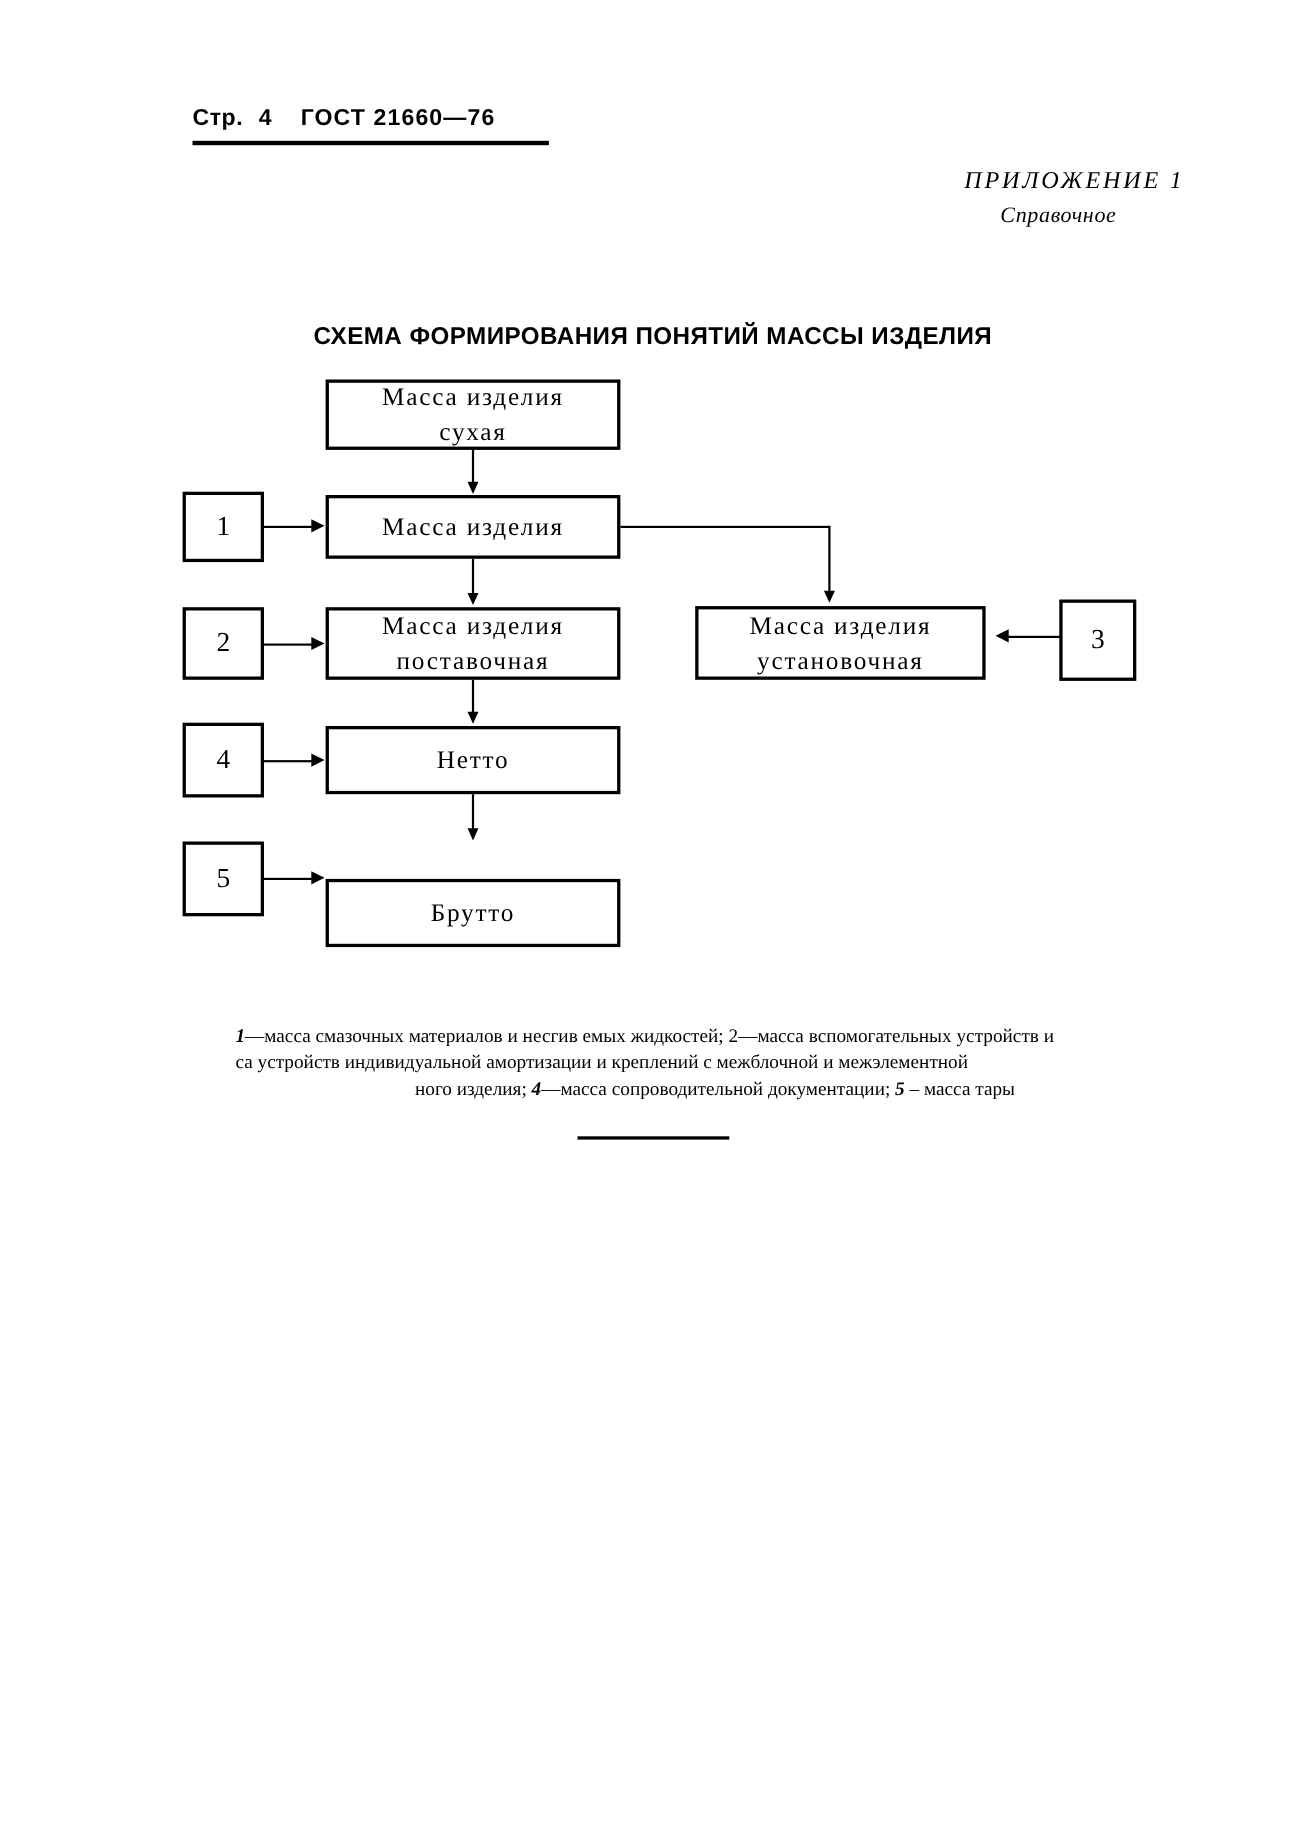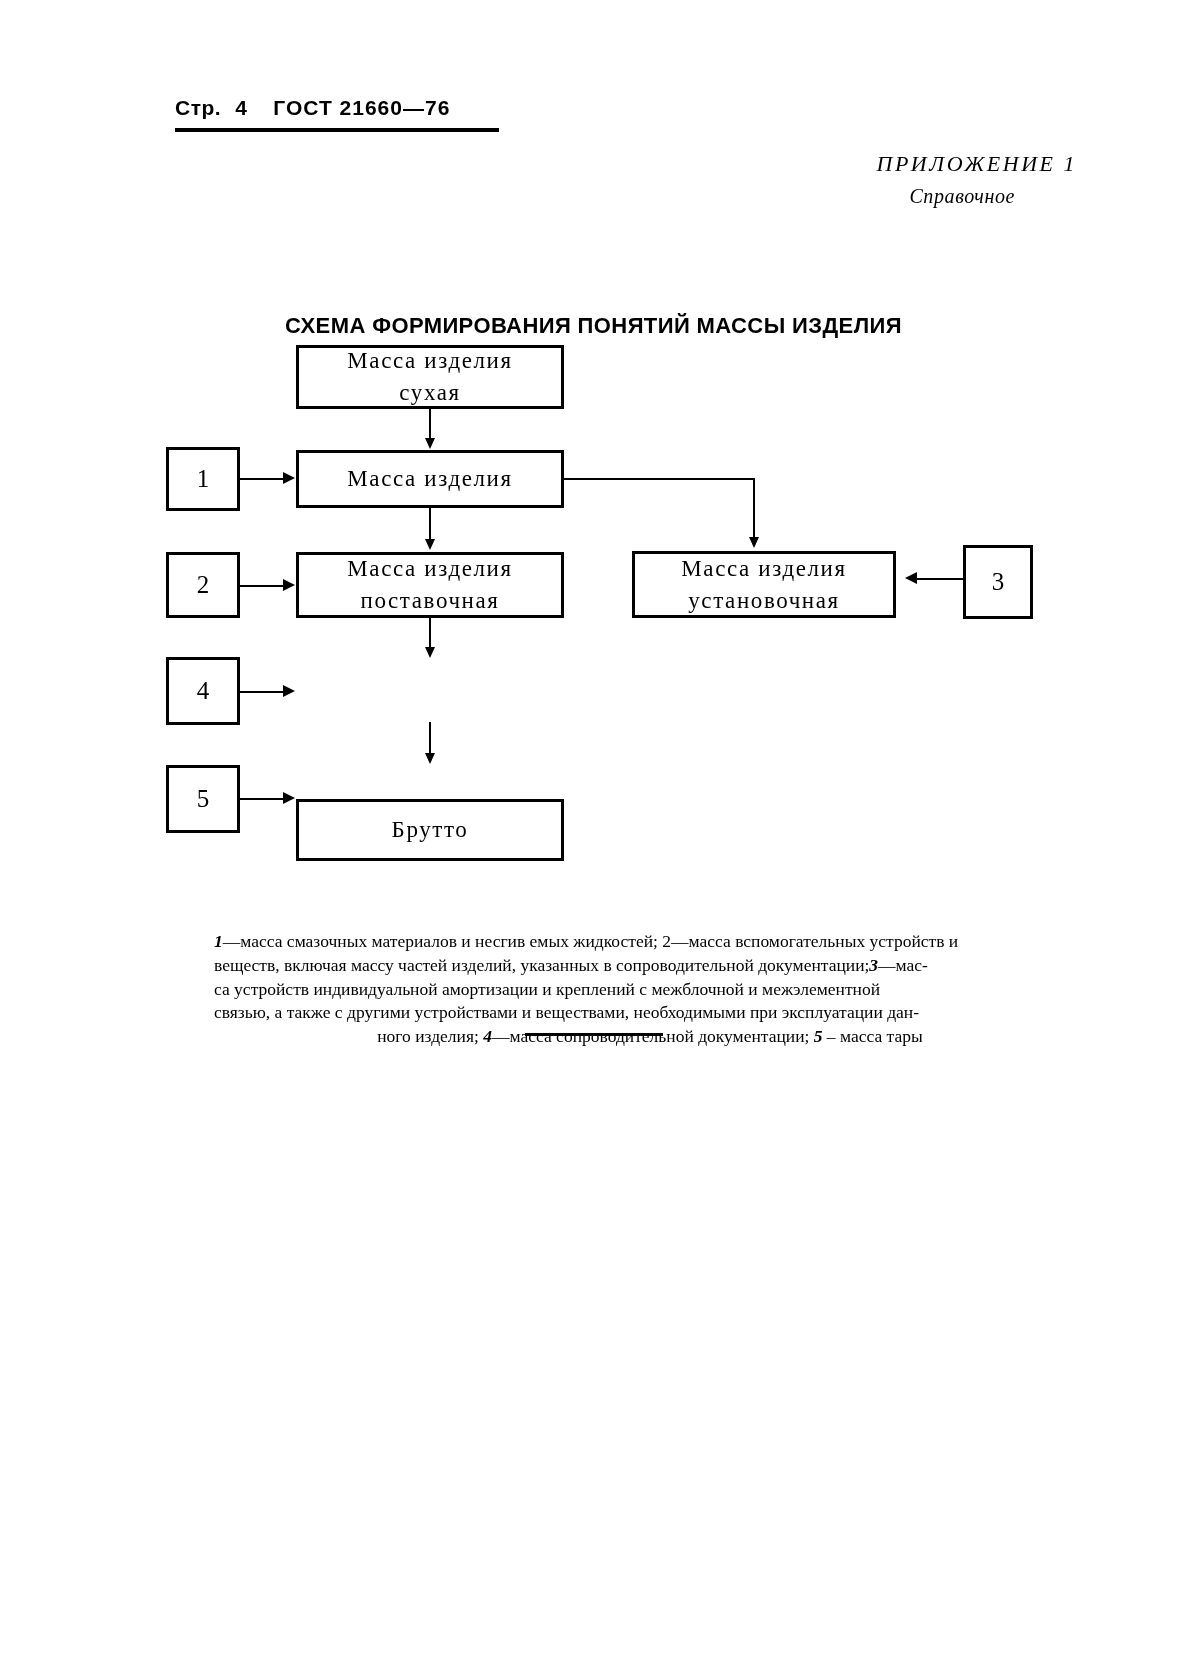--- a/index.html
+++ b/index.html
@@ -74,21 +74,20 @@
     position: absolute;
     left: 0;
     right: 0;
     top: 293px;
     text-align: center;
     font-family: "Liberation Sans", sans-serif;
     font-weight: bold;
     font-size: 22px;
     letter-spacing: 0.4px;
     white-space: nowrap;
-    margin-top: 20px;
   }
 
   
   .chart {
     position: absolute;
     left: 0;
     top: 0;
     width: 1187px;
     height: 1250px;
   }
@@ -251,20 +250,23 @@
 
     <div class="marker" style="left:963px; top:545px; width:70px; height:74px;">
       <span>3</span>
     </div>
     <div class="hline" style="left:916px; top:578px; width:48px;"></div>
     <div class="arrow-left" style="left:905px; top:572px;"></div>
 
     <div class="vline" style="left:429px; top:618px; height:32px;"></div>
     <div class="arrow-down" style="left:425px; top:647px;"></div>
 
+    <div class="node" style="left:296px; top:660px; width:268px; height:62px;">
+      <span>Нетто</span>
+    </div>
 
     <div class="marker" style="left:166px; top:657px; width:74px; height:68px;">
       <span>4</span>
     </div>
     <div class="hline" style="left:240px; top:691px; width:50px;"></div>
     <div class="arrow-right" style="left:283px; top:685px;"></div>
 
     <div class="vline" style="left:429px; top:722px; height:34px;"></div>
     <div class="arrow-down" style="left:425px; top:753px;"></div>
 
@@ -275,21 +277,19 @@
     <div class="marker" style="left:166px; top:765px; width:74px; height:68px;">
       <span>5</span>
     </div>
     <div class="hline" style="left:240px; top:798px; width:50px;"></div>
     <div class="arrow-right" style="left:283px; top:792px;"></div>
 
   </div>
 
   <div class="legend">
     <span class="ln"><span class="num">1</span><span>—масса смазочных материалов и несгив емых жидкостей; 2—масса вспомогательных  устройств и</span></span>
-    <span class="ln"><span>веществ, включая  массу  частей  изделий,  указанных в сопроводительной  документации;</span><span class="num">3</span><span>—мас-</span></span>
     <span class="ln">са    устройств    индивидуальной    амортизации    и    креплений  с  межблочной  и   межэлементной</span>
-    <span class="ln">связью,  а  также  с  другими  устройствами  и  веществами,  необходимыми  при  эксплуатации  дан-</span>
     <span class="last"><span>ного изделия; </span><span class="num">4</span><span>—масса сопроводительной документации;  </span><span class="num">5</span><span> – масса тары</span></span>
   </div>
 
   <div class="bottom-rule"></div>
 
 </div>
 
 </body></html>

